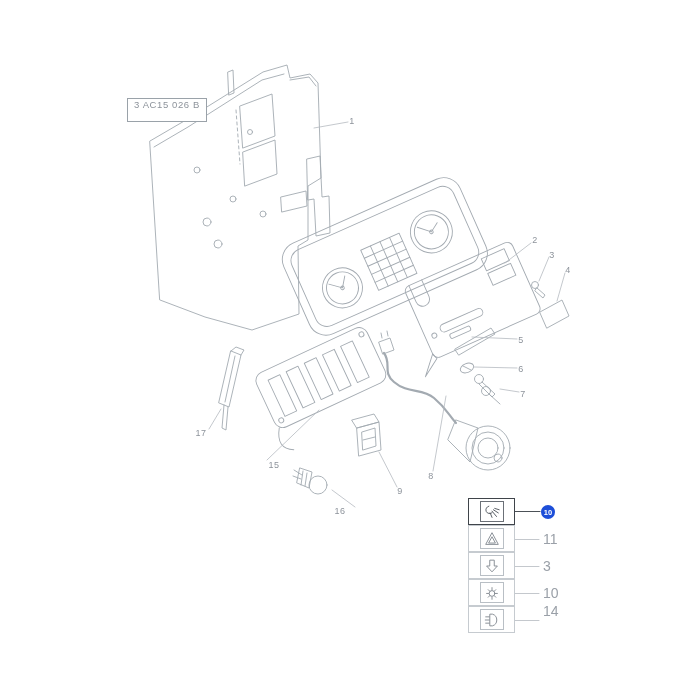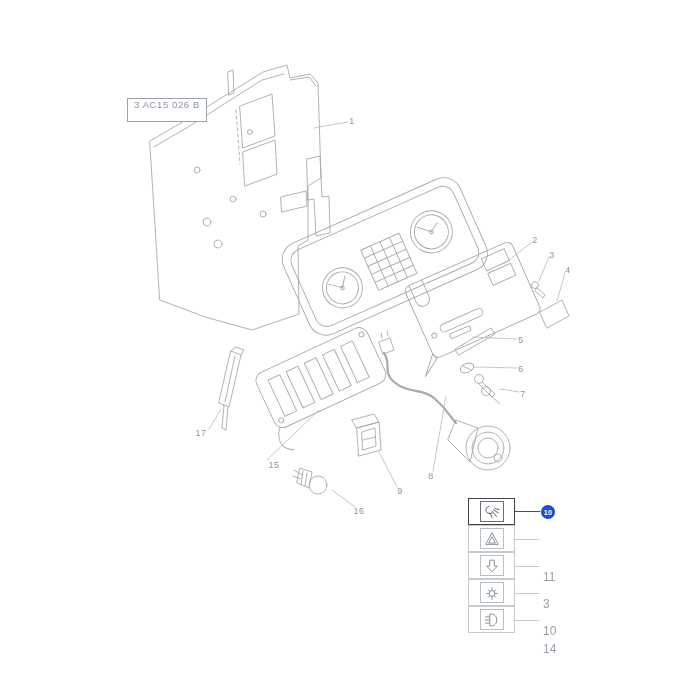--- a/index.html
+++ b/index.html
@@ -11,22 +11,22 @@
     font-size:9.5px;color:#8d939b;letter-spacing:0.6px;background:#fff;margin-top:40px;}
   .part-label{position:absolute;font-size:9px;color:#8d939b;
     transform:translate(-50%,-50%);letter-spacing:0.4px;}
   .legend-cell{position:absolute;left:468px;width:47px;height:27px;
     border:1px solid #c6cbd0;background:#fff;display:flex;align-items:center;
     justify-content:center;box-sizing:border-box;}
   .legend-cell.selected{border:1.6px solid #3f444a;}
   .icon-box{width:24px;height:21px;border:1px solid #b9bfc5;display:flex;
     align-items:center;justify-content:center;box-sizing:border-box;}
   .legend-cell.selected .icon-box{border-color:#6b7077;}
-  .legend-num{position:absolute;font-size:12px;color:#9aa0a8;
-    transform:translate(0,-50%);margin-top:38px;}
+  .legend-num{position:absolute;font-size:14px;color:#9aa0a8;
+    transform:translate(0,-50%);}
   .badge{position:absolute;left:541px;top:505px;width:14px;height:14px;
     border-radius:50%;background:#1d4ed8;color:#fff;font-size:7.5px;font-weight:bold;
     display:flex;align-items:center;justify-content:center;}
 </style>
 </head>
 <body>
 
 <div class="stage">
 
   <svg class="lineart" width="700" height="700" viewBox="0 0 700 700" fill="none" stroke="#a3aab1" stroke-width="0.9" stroke-linejoin="round" stroke-linecap="round">
@@ -173,21 +173,21 @@
   <span class="part-label" style="left:352px;top:121px">1</span>
   <span class="part-label" style="left:535px;top:240px">2</span>
   <span class="part-label" style="left:552px;top:255px">3</span>
   <span class="part-label" style="left:568px;top:270px">4</span>
   <span class="part-label" style="left:521px;top:340px">5</span>
   <span class="part-label" style="left:521px;top:369px">6</span>
   <span class="part-label" style="left:523px;top:394px">7</span>
   <span class="part-label" style="left:431px;top:476px">8</span>
   <span class="part-label" style="left:400px;top:491px">9</span>
   <span class="part-label" style="left:274px;top:465px">15</span>
-  <span class="part-label" style="left:359px;top:511px">16</span>
+  <span class="part-label" style="left:340px;top:511px">16</span>
   <span class="part-label" style="left:201px;top:433px">17</span>
 
   <div class="legend-cell selected" style="top:498px">
     <span class="icon-box">
       <svg width="20" height="18" viewBox="0 0 20 20" fill="none" stroke="#5a5f66" stroke-width="1.1" stroke-linecap="round">
         <path d="M6.5,3.5 a4.2,4.2 0 1 0 3.5,7.4"></path>
         <path d="M10,9 L15,15 M11.5,7.5 L17,11 M8,11 L10,16 M13,6 L18,7.5"></path>
       </svg>
     </span>
   </div>

